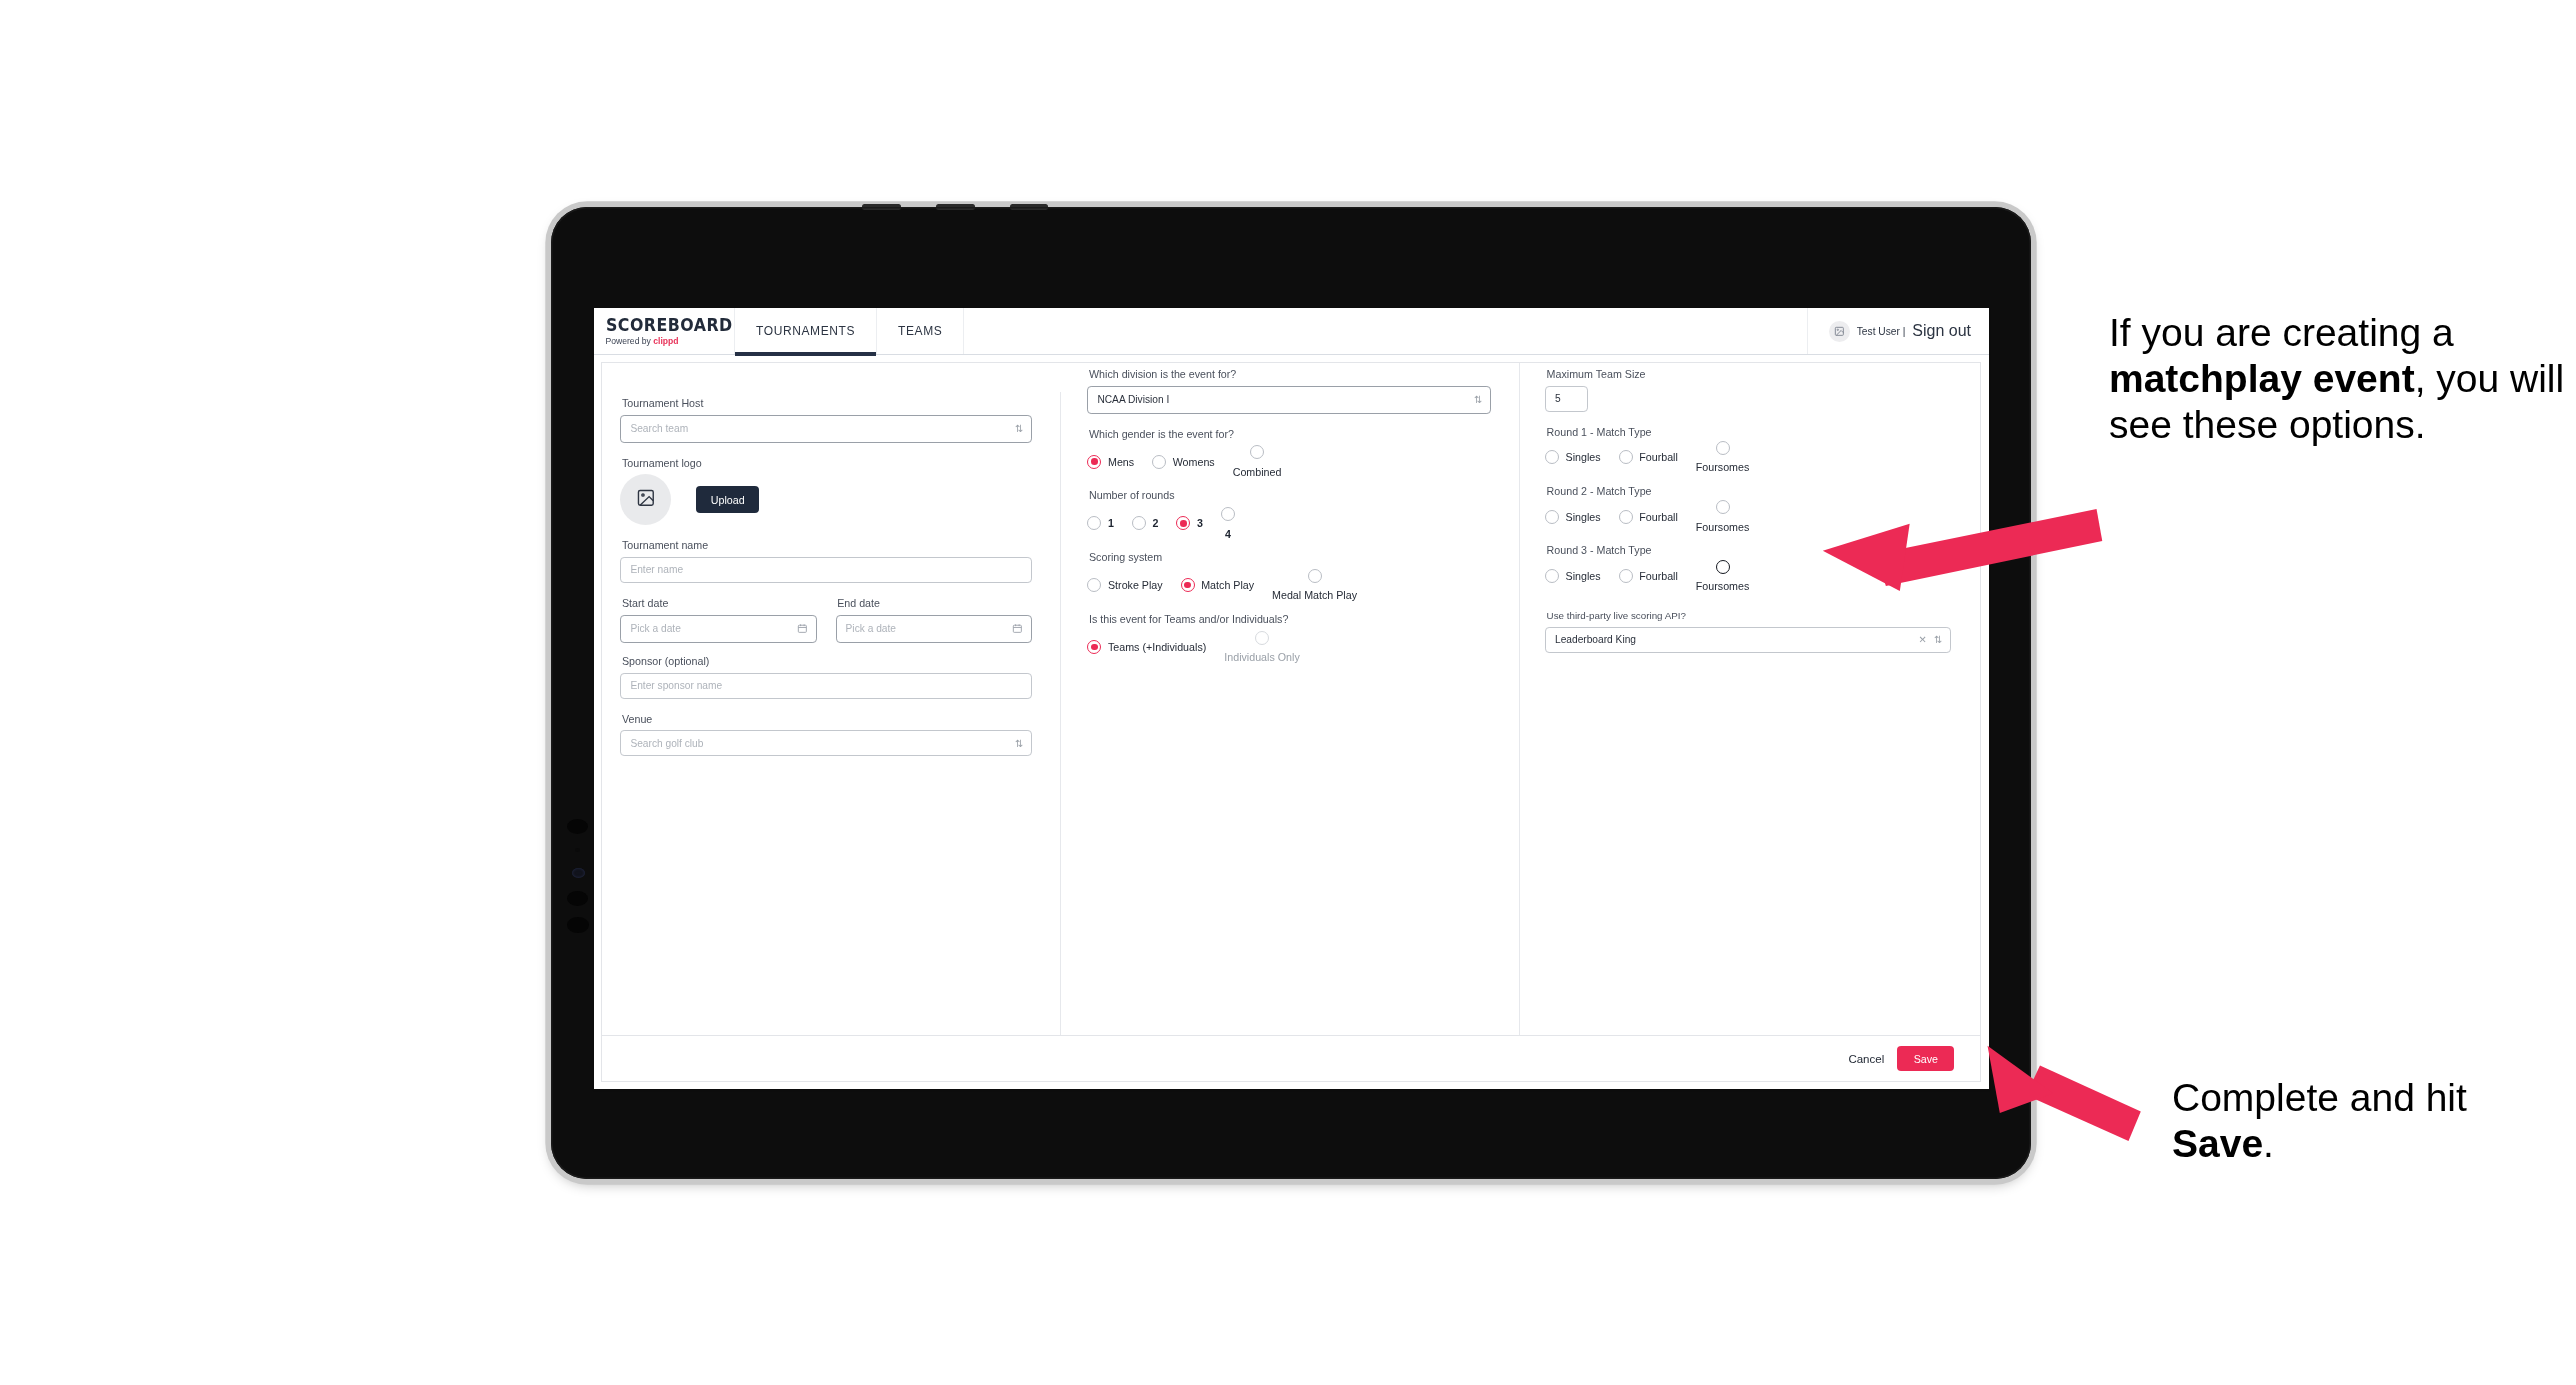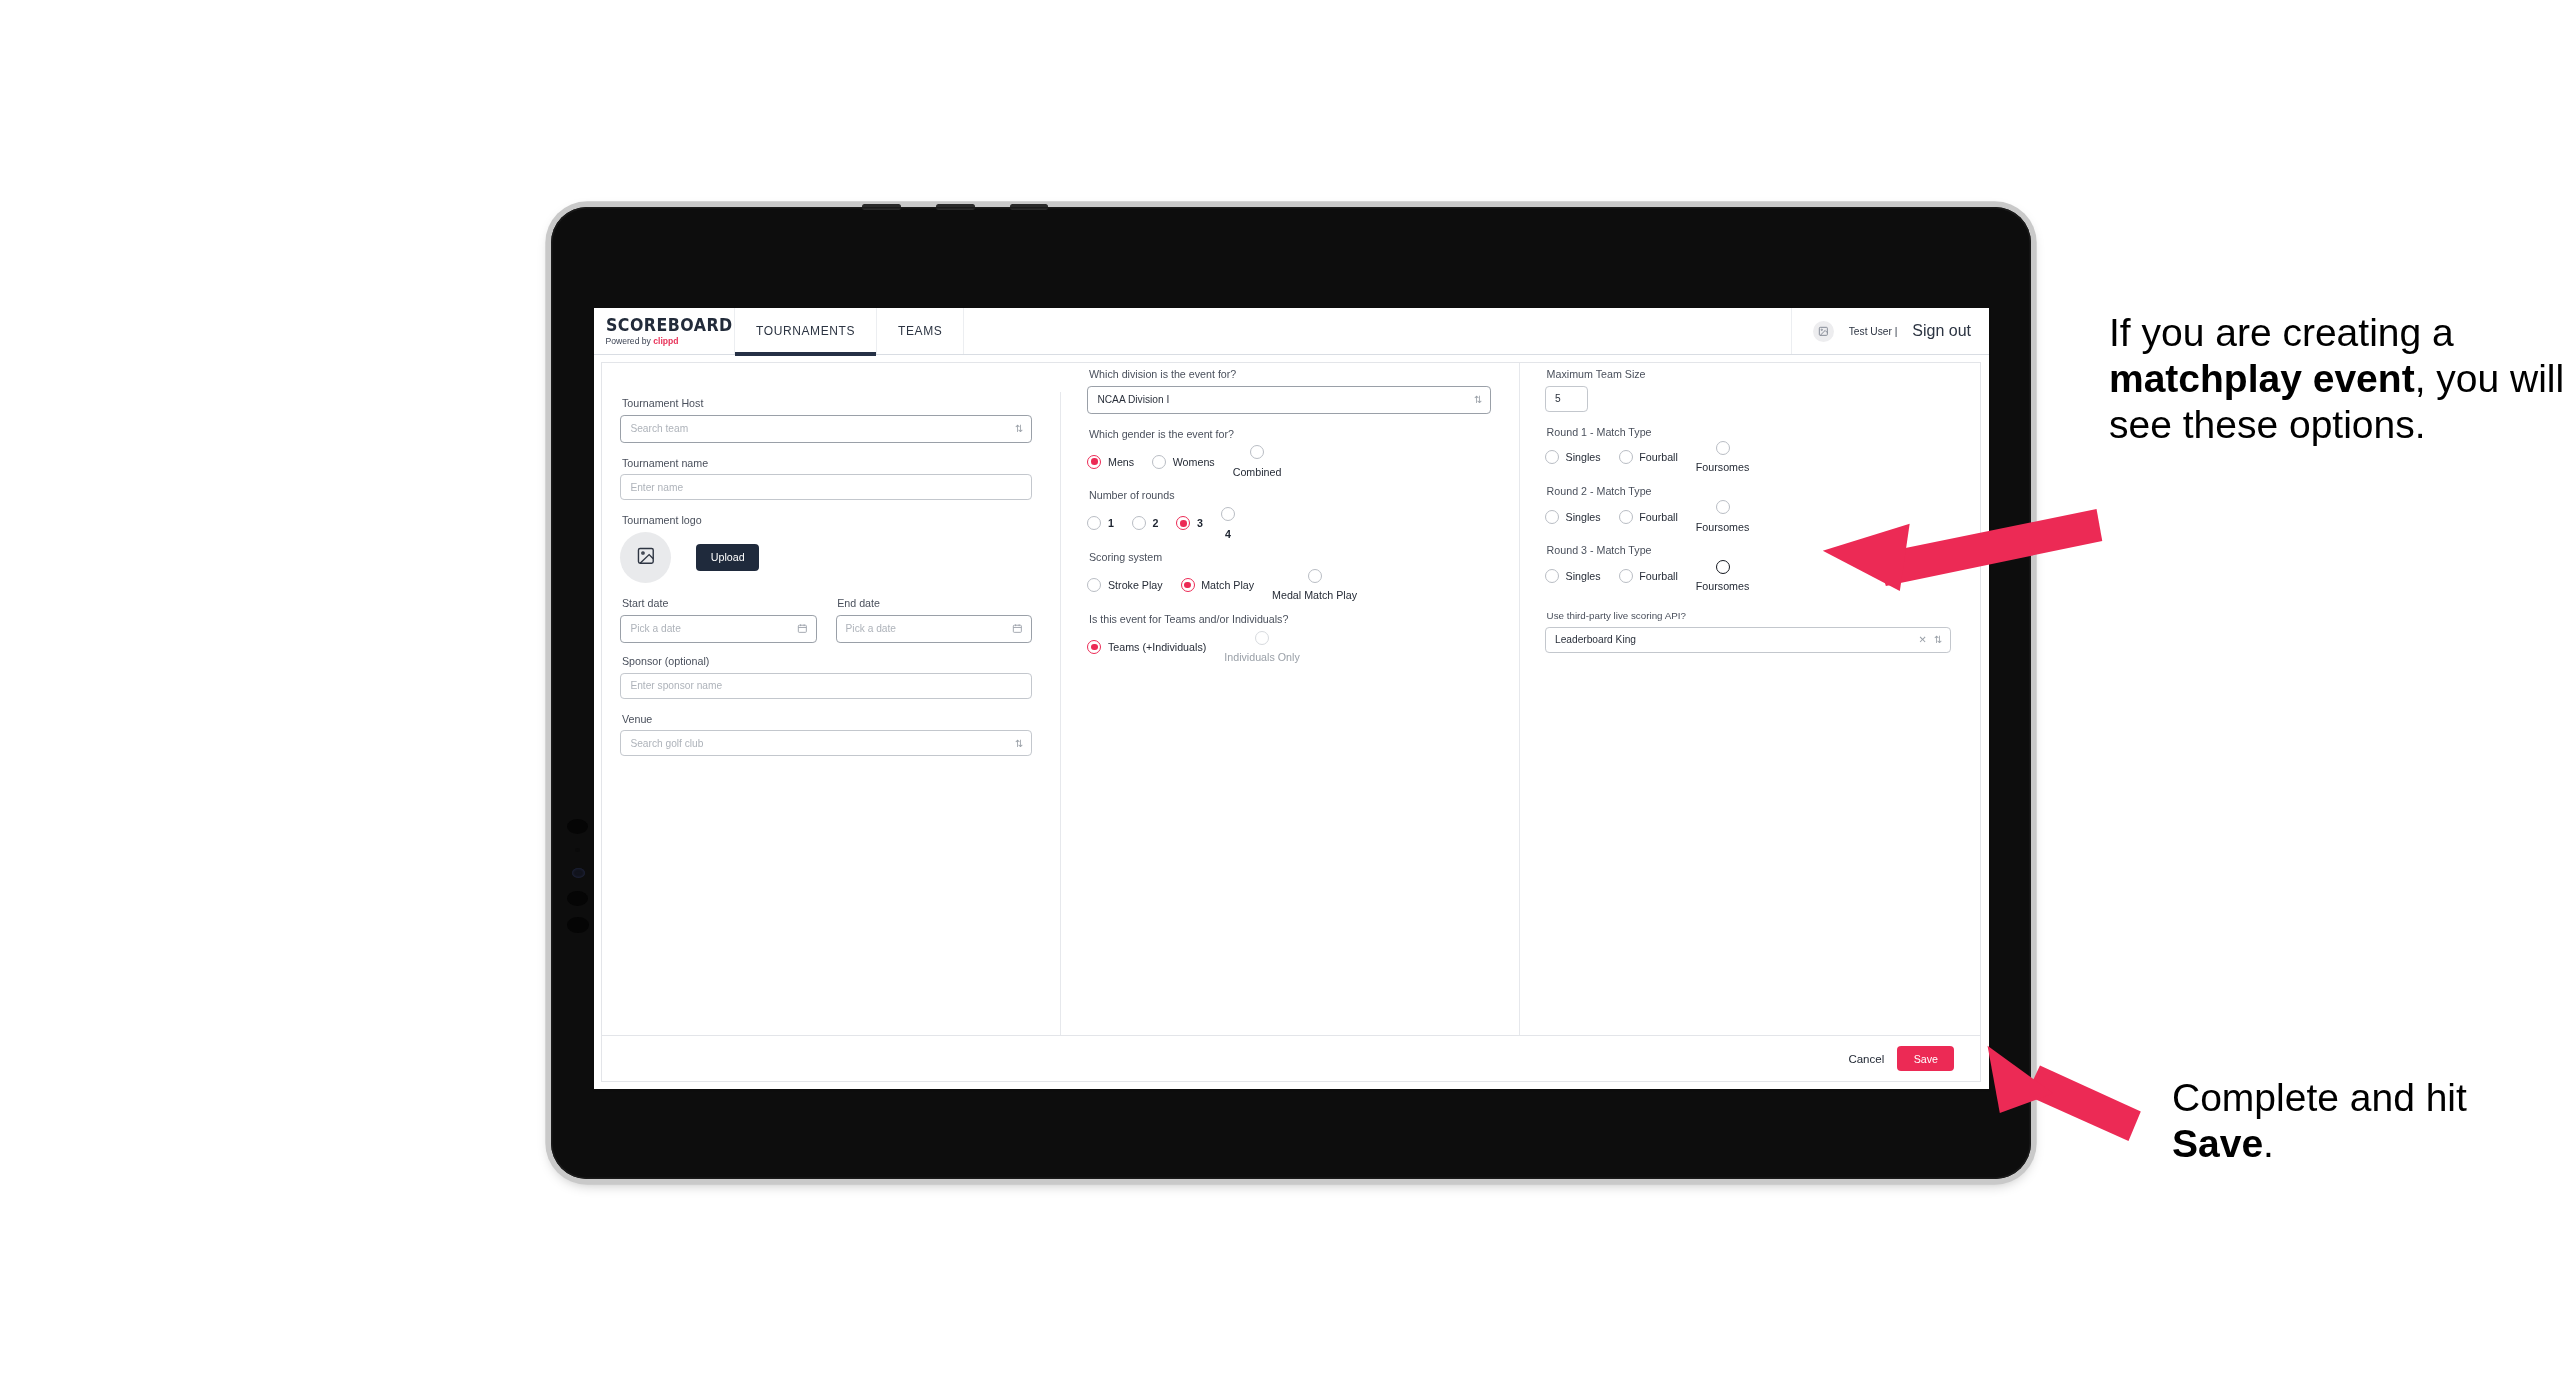--- a/index.html
+++ b/index.html
@@ -57,21 +57,21 @@
   .navtabs{display:flex;align-items:stretch;}
   .navtab{
     display:flex;align-items:center;padding:0 21px;font-size:12px;
     letter-spacing:0.6px;color:#2c3442;cursor:pointer;position:relative;
     border-right:0.8px solid #eceef1;
   }
   .navtab.active::after{
     content:"";position:absolute;left:0;right:0;bottom:-1.6px;height:3.3px;background:#253045;
   }
   .nav-spacer{flex:1;border-right:0.8px solid #eceef1;}
-  .navright{display:flex;align-items:center;gap:15px;padding:0 18px 0 21px;}
+  .navright{display:flex;align-items:center;gap:7px;padding:0 18px 0 21px;}
   .avatar{
     width:21px;height:21px;border-radius:50%;background:#ededef;
     display:flex;align-items:center;justify-content:center;color:#7a818d;
   }
   .navuser{font-size:10.2px;color:#2c3442;white-space:nowrap;}
   .navsignout{font-size:16px;color:#2c3442;white-space:nowrap;cursor:pointer;}
 
   
   .pagecard{
     position:absolute;left:7.4px;top:54px;width:1380px;height:720px;
@@ -203,39 +203,39 @@
 
             <div class="fgroup">
               <div class="flabel">Tournament Host</div>
               <div class="fin ph">
                 <span>Search team</span>
                 <span class="right-ic">⇅</span>
               </div>
             </div>
 
             <div class="fgroup">
-              <div class="flabel">Tournament name</div>
-              <div class="fin ph thin">
-                <span>Enter name</span>
-              </div>
-            </div>
-
-            <div class="fgroup">
               <div class="flabel">Tournament logo</div>
               <div class="logo-row">
                 <div class="logo-circle">
                   <span>
                     <svg width="19.7" height="19.7" viewBox="0 0 24 24" fill="none" stroke="currentColor" stroke-width="1.7">
                         <rect x="3" y="3" width="18" height="18" rx="2"></rect>
                         <circle cx="8.5" cy="8.5" r="1.4"></circle>
                         <path d="M21 15.5l-5-5L5 21"></path>
                       </svg>
                   </span>
                 </div>
                 <button class="upload-btn">Upload</button>
+              </div>
+            </div>
+
+            <div class="fgroup">
+              <div class="flabel">Tournament name</div>
+              <div class="fin ph thin">
+                <span>Enter name</span>
               </div>
             </div>
 
             <div class="daterow">
               <div class="datecol">
                 <div class="flabel">Start date</div>
                 <div class="fin ph">
                   <span>Pick a date</span>
                   <span class="right-ic">
                     <svg width="10.7" height="10.7" viewBox="0 0 24 24" fill="none" stroke="currentColor" stroke-width="2">

